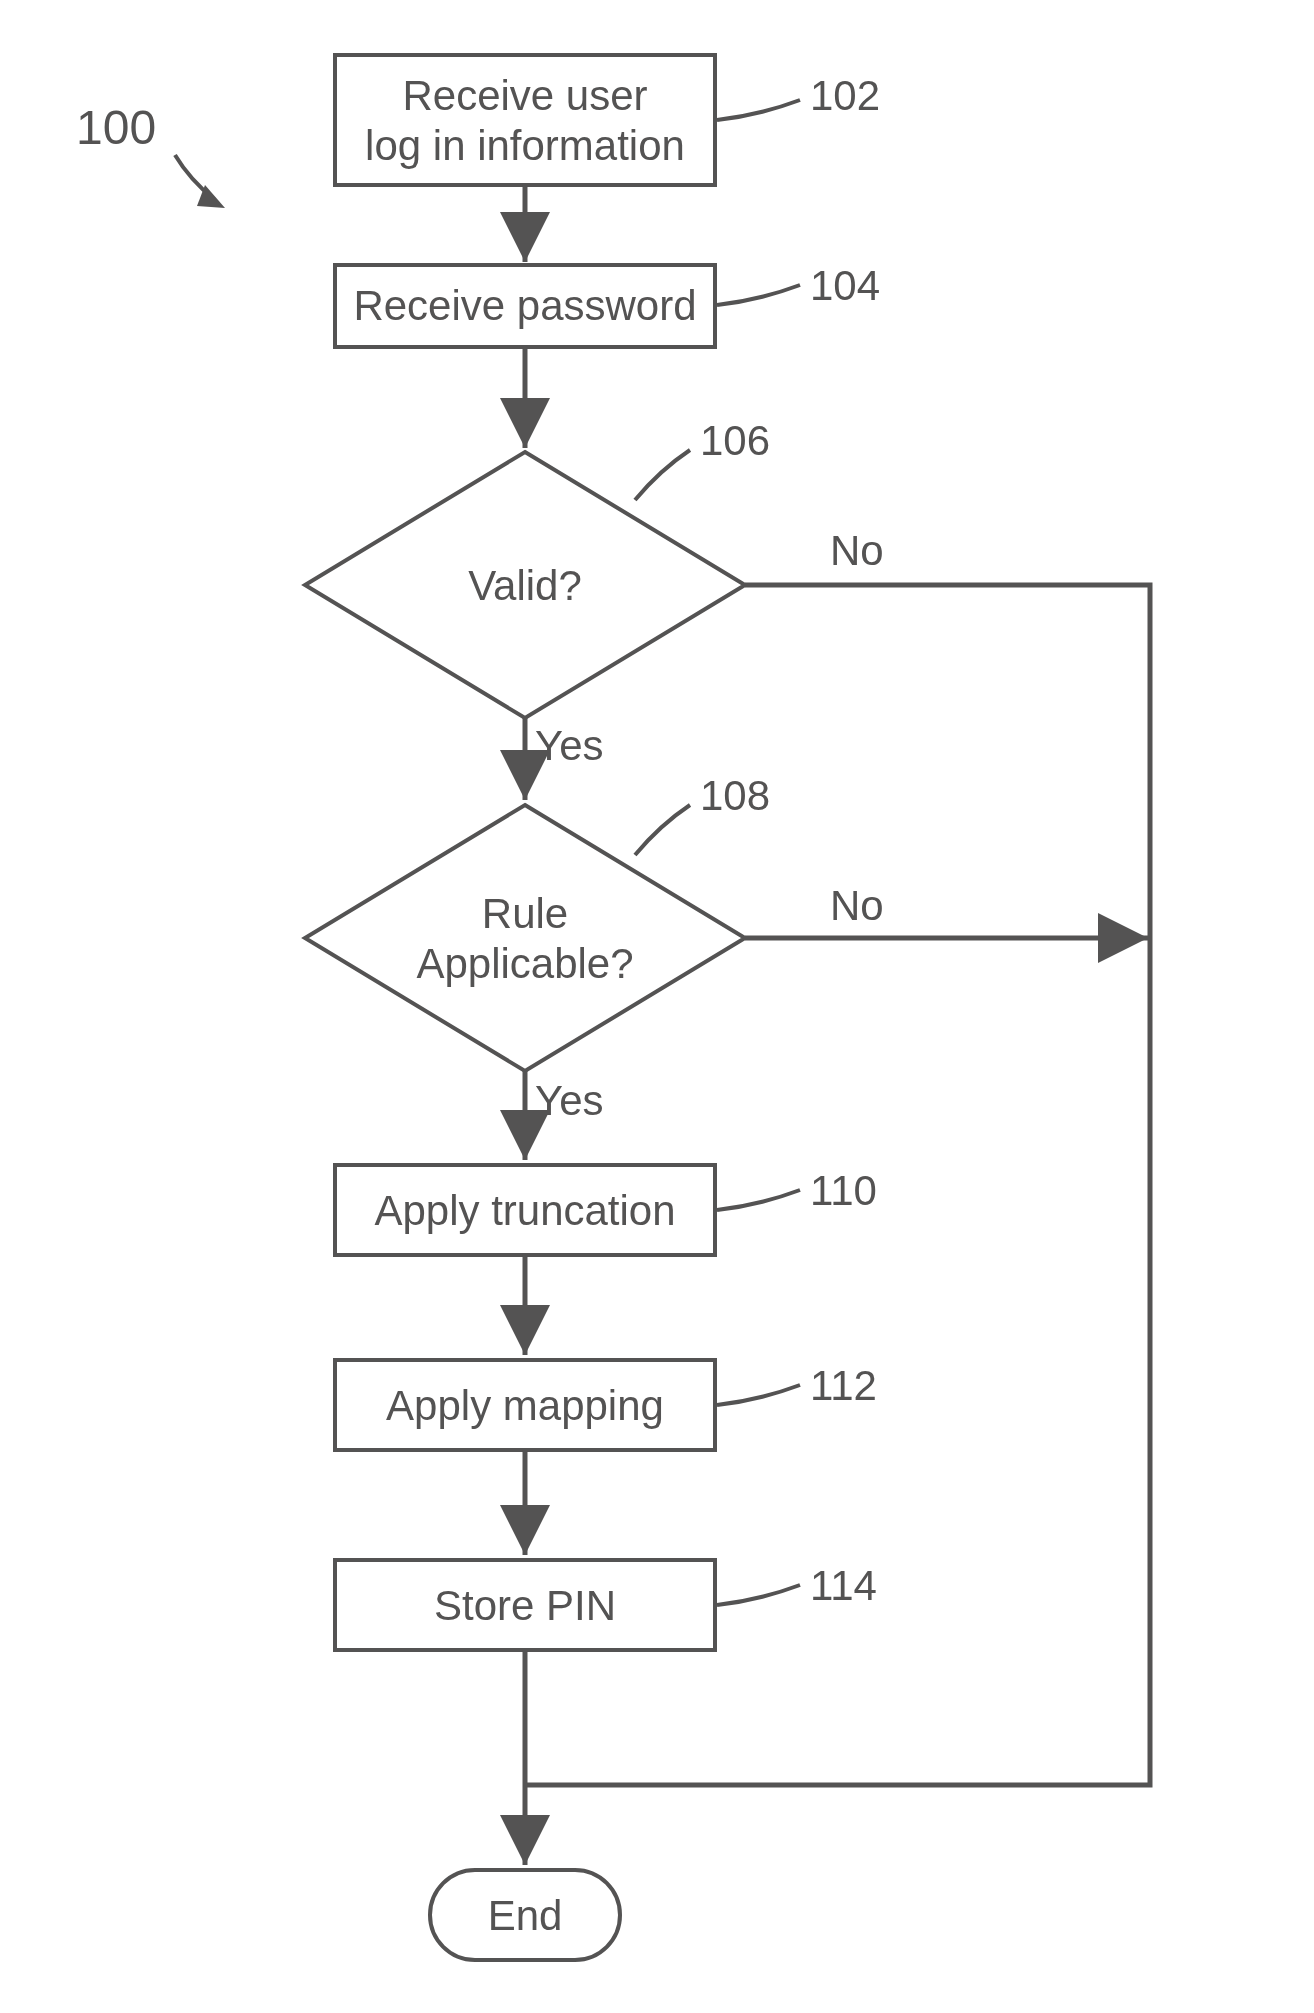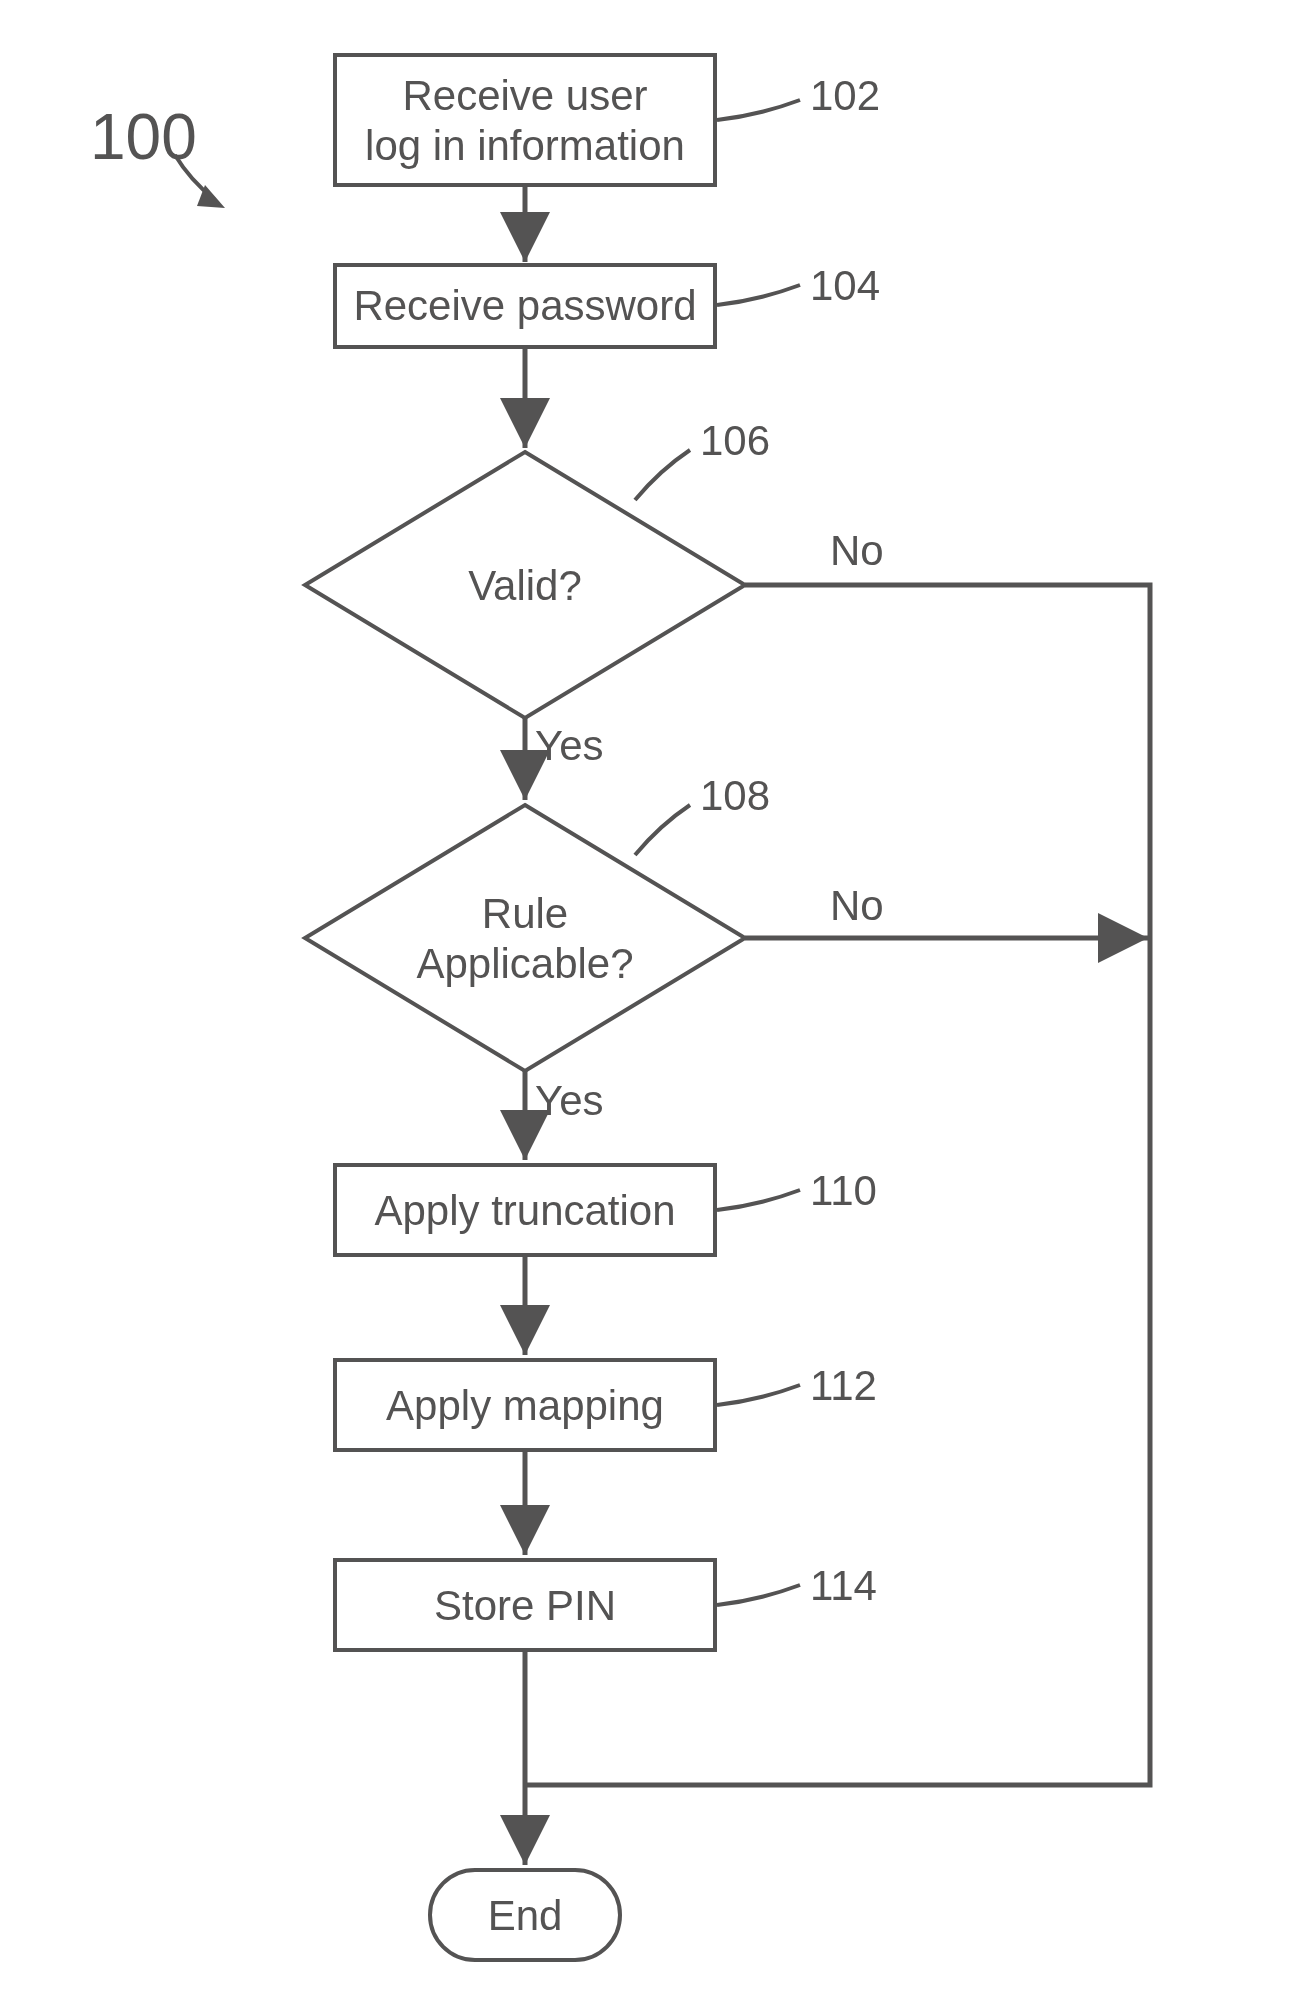--- a/index.html
+++ b/index.html
@@ -23,21 +23,21 @@
     top: 0;
   }
   .box-text {
     font-size: 42px;
     fill: #545353;
   }
 </style>
 </head>
 <body>
 
-<div class="label" style="left:90px; top:100px; font-size:64px;">100</div>
+<div class="label" style="left:76px; top:100px; font-size:48px;">100</div>
 
 <svg width="1314" height="2013">
   <defs>
     <marker id="arrowhead" markerWidth="12" markerHeight="12" refX="10" refY="5" orient="auto">
       <path d="M0,0 L10,5 L0,10 Z" fill="#545353"></path>
     </marker>
   </defs>
 
   <g>
     <path d="M175 155 Q190 180 215 200" fill="none" stroke="#545353" stroke-width="4"></path>

